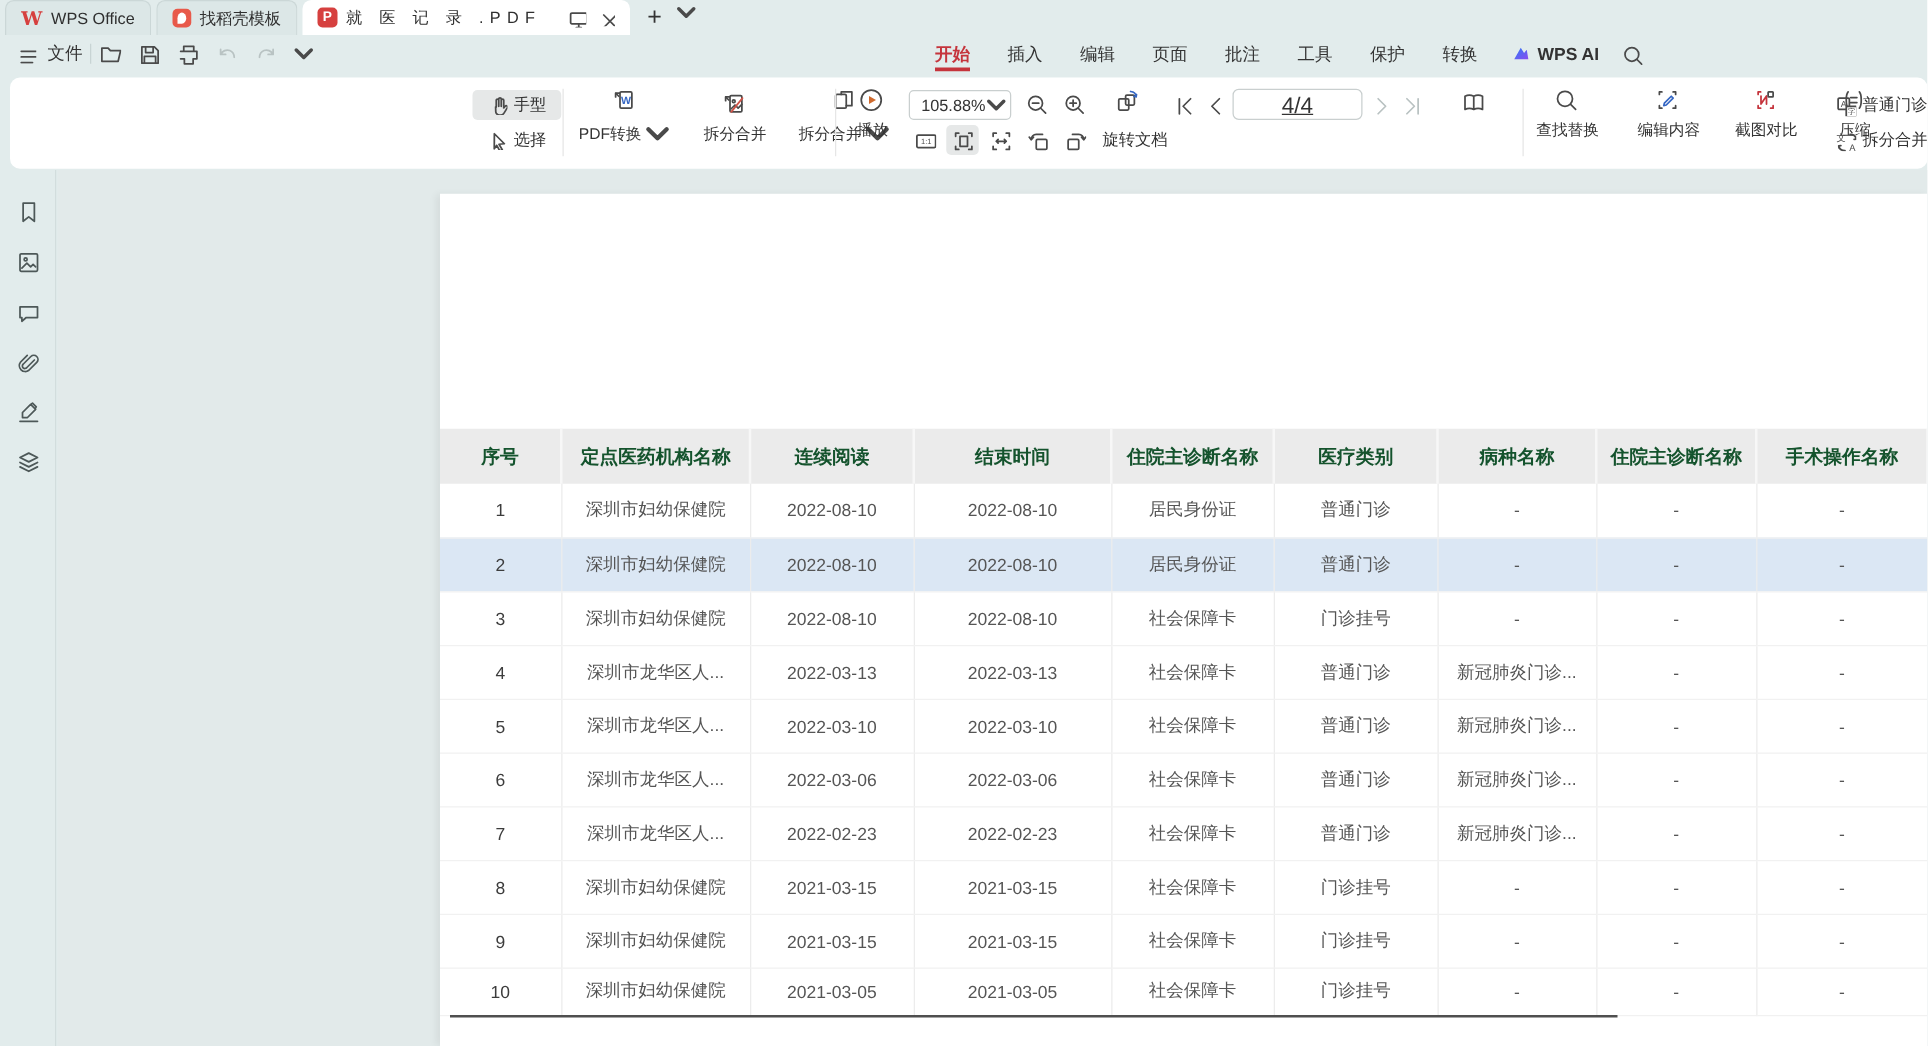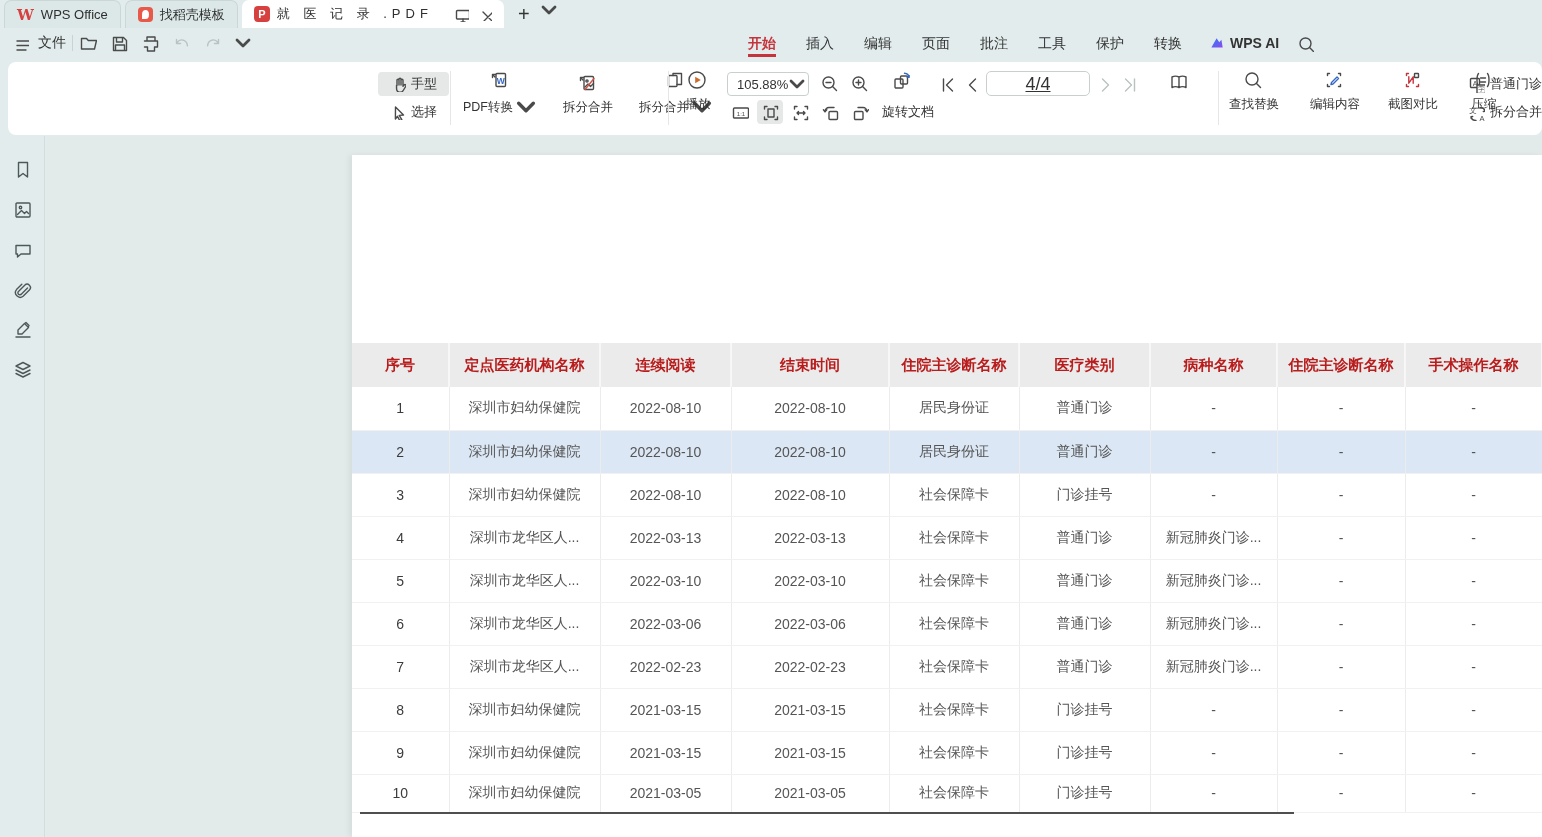--- a/index.html
+++ b/index.html
@@ -64,21 +64,21 @@
   
   .sidebar { position:absolute; left:0; top:136px; width:45px; height:701px; border-right:1px solid #d2dddd; }
   .side-ic { position:absolute; left:13px; width:19px; height:19px; }
   .side-ic svg.ic { width:19px; height:19px; stroke:#4d5858; }
 
   
   .docarea { position:absolute; left:46px; top:136px; width:1496px; height:701px; background:#e2eaea; overflow:hidden; }
   .page { position:absolute; left:306px; top:19px; width:1190px; height:682px; background:#fff;
           box-shadow:-3px 0 6px rgba(0,0,0,.06); }
   table.rec { border-collapse:collapse; table-layout:fixed; width:1190px; margin-top:188px; }
-  table.rec th { background:#ebebeb; height:44px; font-size:15px; font-weight:bold; color:#b91c1c;
+  table.rec th { background:#ebebeb; height:44px; font-size:15px; font-weight:bold; color:#14532d;
                  border-right:2px solid #f7f7f7; }
   table.rec td { height:43px; text-align:center; font-size:14px; color:#555;
                  border-right:1px solid #ececec; border-bottom:1px solid #f1f1f1; }
   table.rec td:first-child { color:#3c3c3c; }
   table.rec tr.hl td { background:#dbe7f4; }
   table.rec tr:last-child td { height:38px; }
   .endline { position:absolute; left:8px; top:657px; width:934px; height:2px; background:#4f4f4f; }
 </style>
 </head>
 <body>

